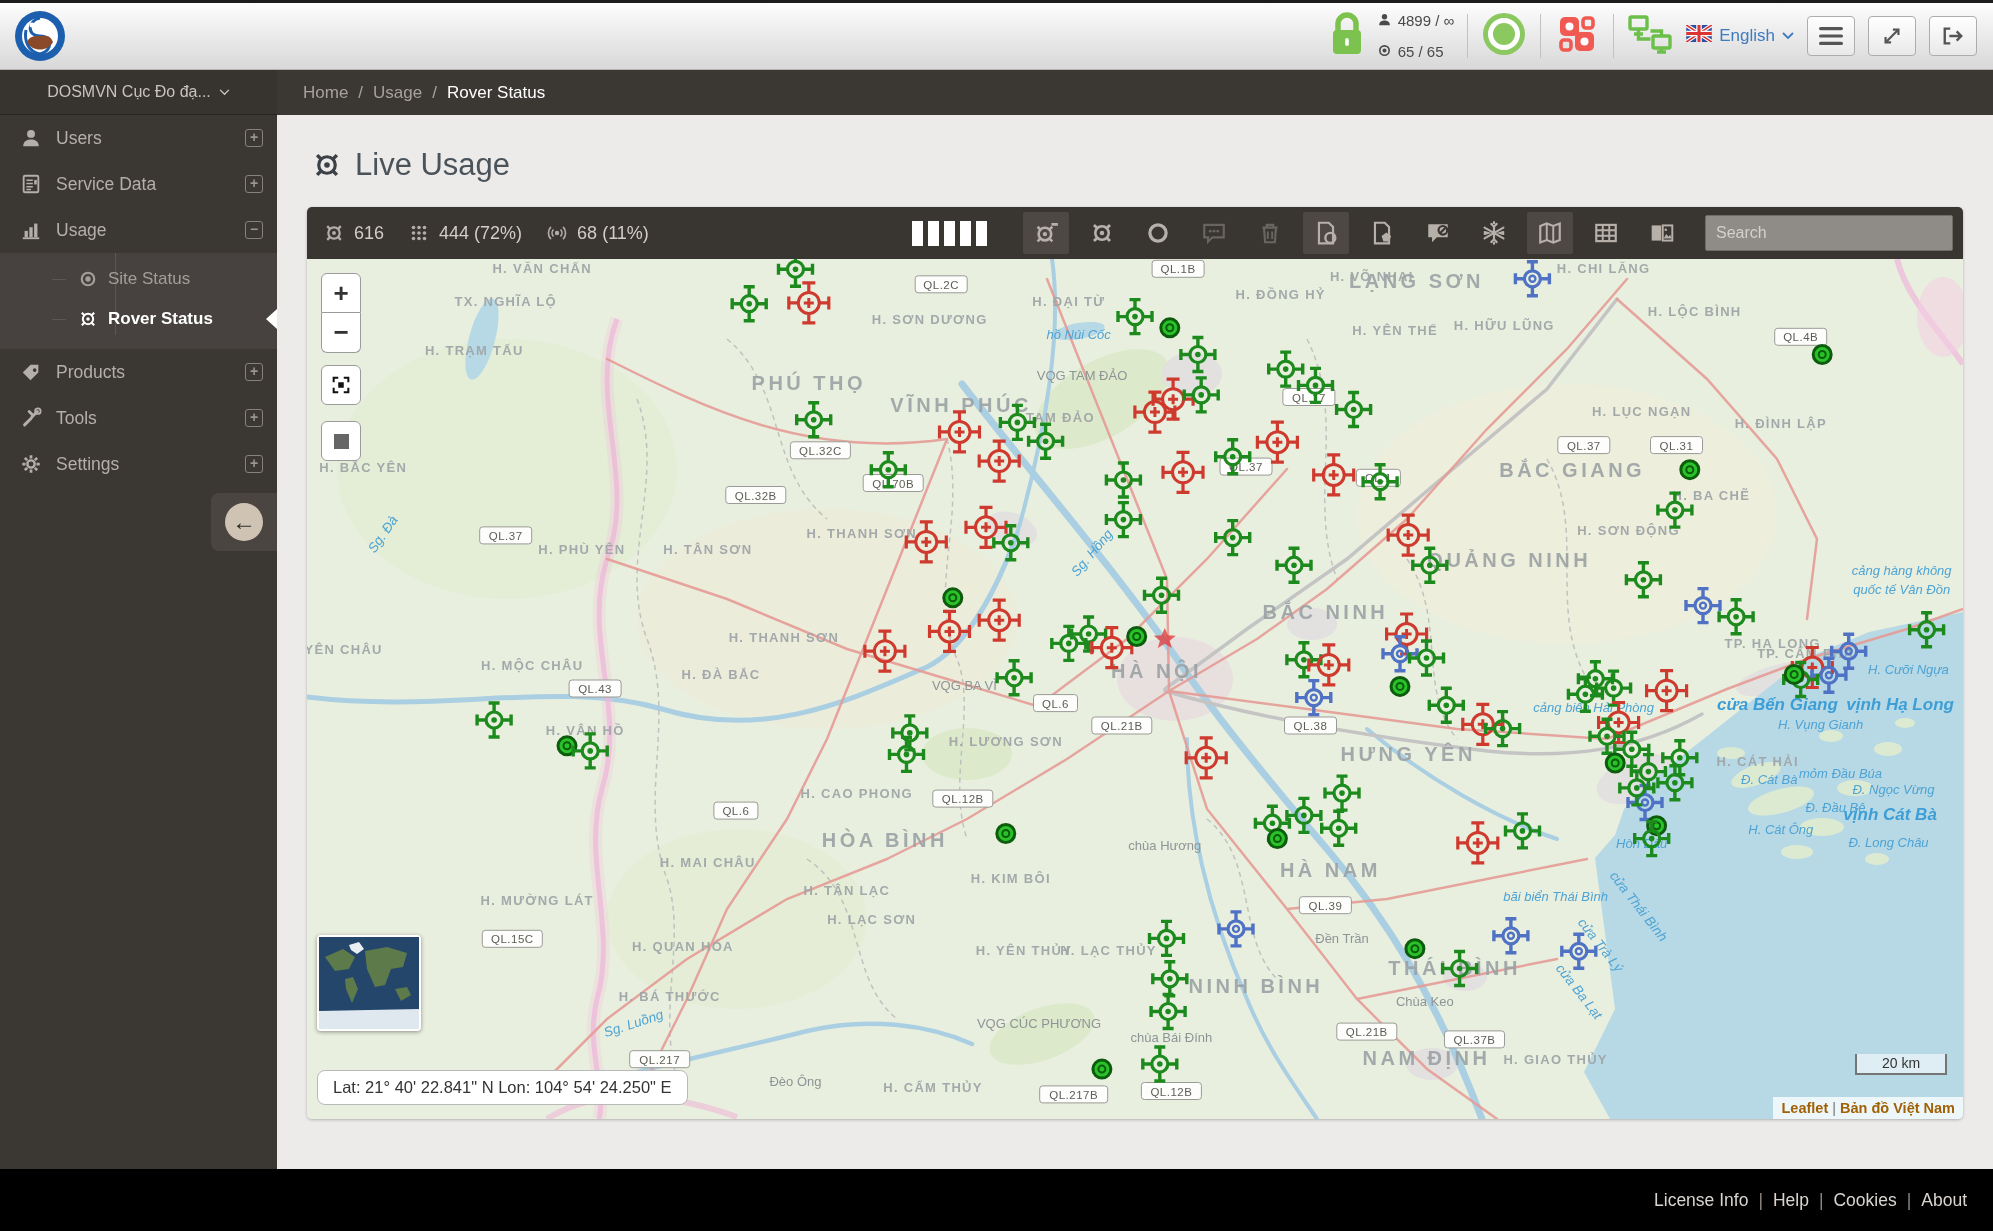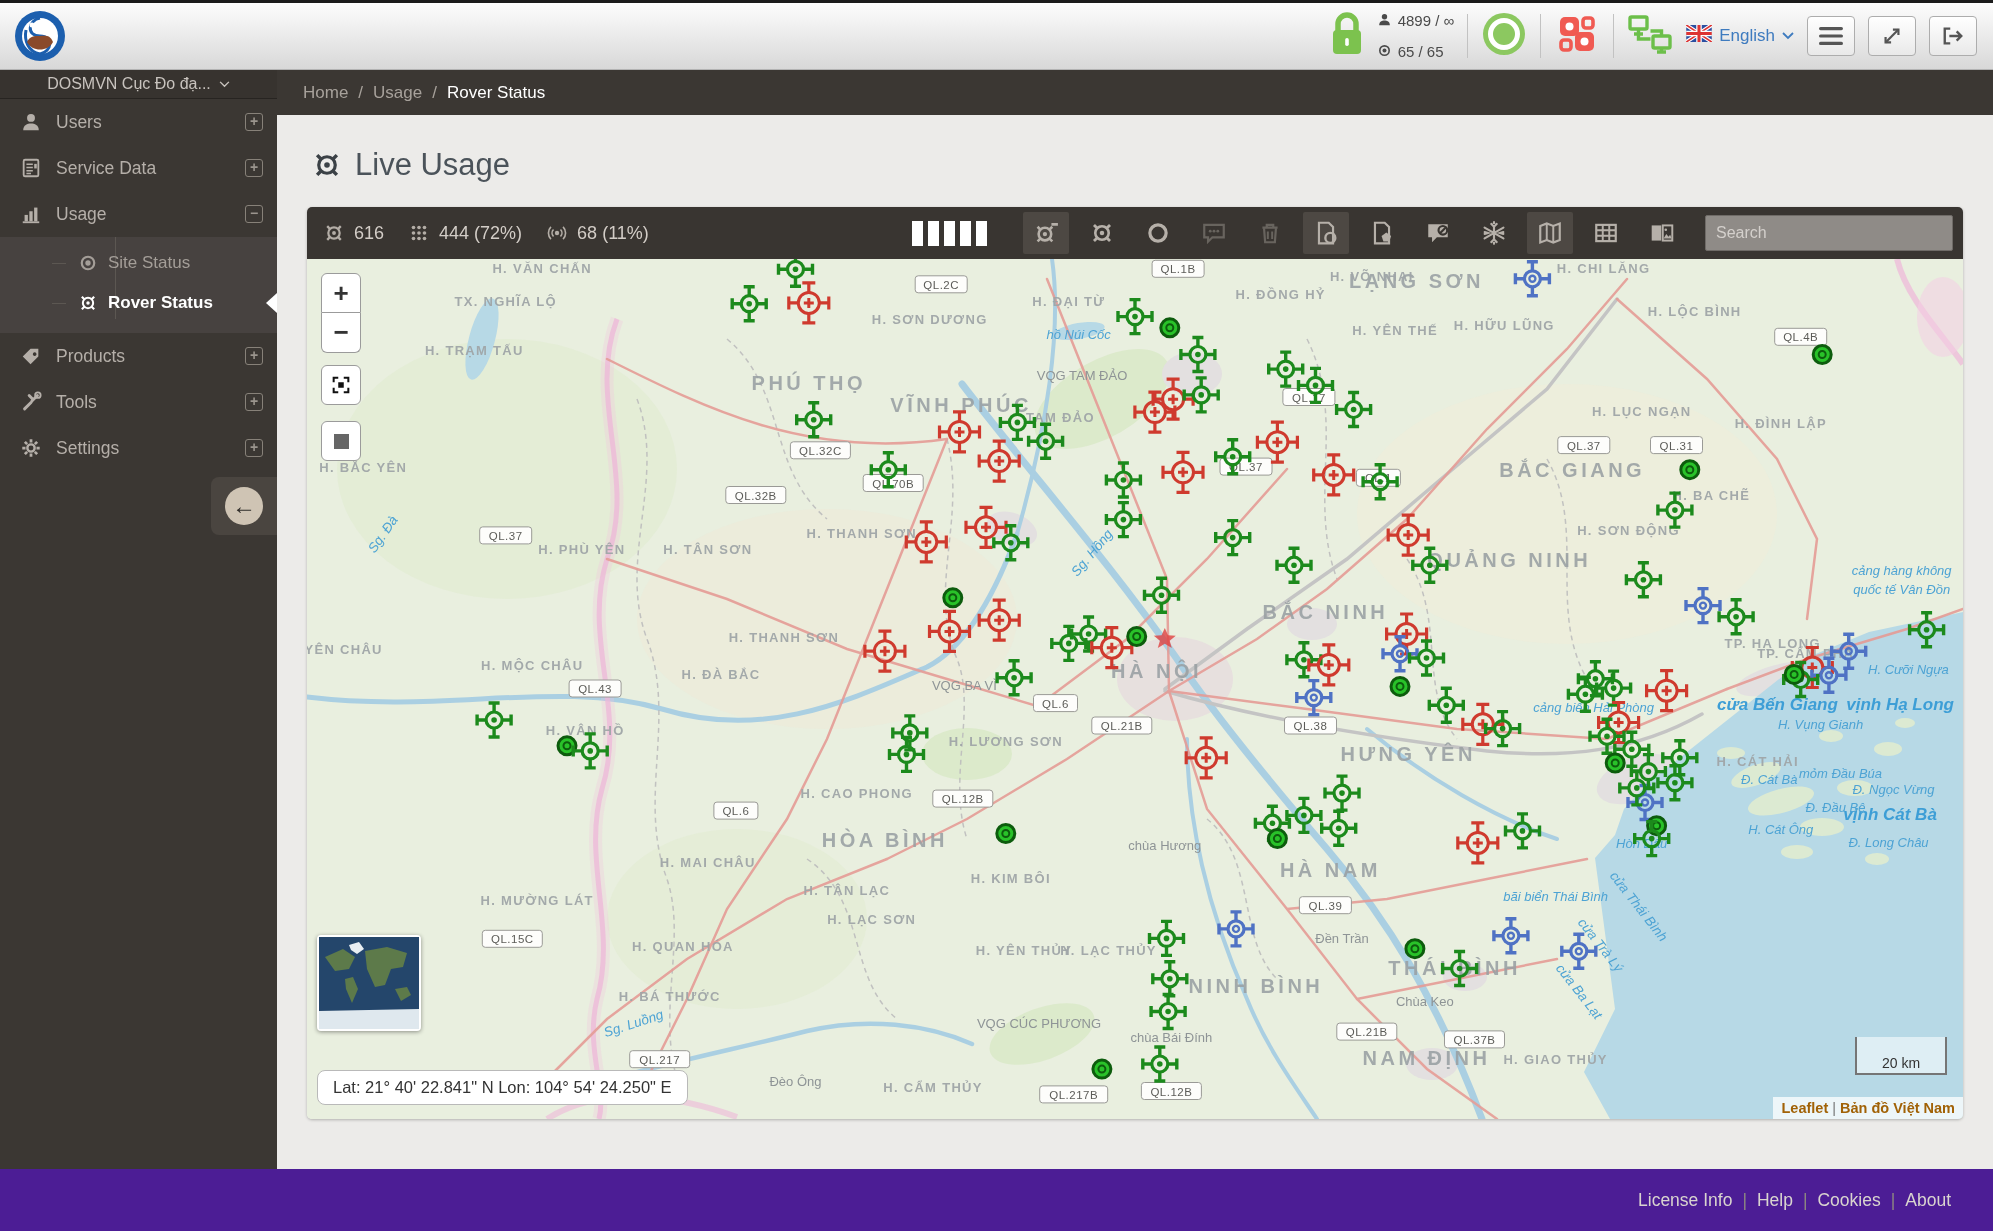--- a/index.html
+++ b/index.html
@@ -13,21 +13,21 @@
   .tb-sep { width:1px; height:44px; background:#c2c2c2; }
   .tb-stats { display:flex; flex-direction:column; justify-content:center; gap:13px; font-size:15px; color:#4a4a4a; }
   .tb-stats .row { display:flex; align-items:center; gap:6px; }
   .tb-btn { width:48px; height:40px; border:1px solid #adadad; border-radius:4px; background:linear-gradient(#ffffff,#e9e9e9);
             display:flex; align-items:center; justify-content:center; color:#555; }
   .lang { display:flex; align-items:center; gap:7px; color:#3e7bbf; font-size:17px; }
 
   
   .shell { display:flex; height:1099px; }
   .sidebar { width:277px; background:#3b3733; flex:none; display:flex; flex-direction:column; position:relative; }
-  .sb-account { height:29px; background:#37332f; border-bottom:1px solid #272421; color:#c8c3be; font-size:16px;
+  .sb-account { height:45px; background:#37332f; border-bottom:1px solid #272421; color:#c8c3be; font-size:16px;
                 display:flex; align-items:center; justify-content:center; gap:8px; flex:none; }
   .sb-item { height:46px; display:flex; align-items:center; padding:0 14px 0 20px; color:#b5afa9; font-size:17.5px; gap:14px; position:relative; cursor:pointer; }
   .sb-item .sbi-ic { width:22px; height:22px; flex:none; display:flex; }
   .sb-item .lbl { flex:1; }
   .expander { width:18px; height:18px; border:1.5px solid #878179; border-radius:3px; color:#9b958e; font-size:14px;
               line-height:14px; text-align:center; font-weight:bold; flex:none; }
   .sb-sub { background:#474240; padding:6px 0 10px 0; position:relative; }
   .sb-sub::before { content:""; position:absolute; left:115px; top:0; bottom:14px; width:1px; background:#5c5752; }
   .sb-subitem { height:40px; display:flex; align-items:center; padding-left:52px; gap:10px; color:#a49e98; font-size:17px; position:relative; cursor:pointer; }
   .sb-subitem .twig { width:14px; height:1px; background:#5c5752; margin-right:2px; }
@@ -83,26 +83,26 @@
           font-size:26px; color:#333; font-weight:bold; cursor:pointer; }
   .zbtn:first-child { border-radius:6px 6px 0 0; }
   .zbtn.last { border-radius:0 0 6px 6px; border-top:none; }
   .sq-btn { margin-top:16px; width:40px; height:40px; background:#fff; border:1px solid #9b9b9b; border-radius:6px;
             display:flex; align-items:center; justify-content:center; cursor:pointer; }
   .minimap { left:10px; bottom:88px; width:104px; height:96px; background:#fff; border:2px solid #fff; border-radius:4px;
              box-shadow:0 1px 4px rgba(0,0,0,.4); cursor:pointer; }
   .coordbox { left:10px; bottom:14px; background:#fff; border:1px solid #b9b9b9; border-radius:8px; padding:7px 15px;
               font-size:16.5px; color:#333; white-space:nowrap; }
   .scalebox { right:16px; bottom:44px; width:92px; text-align:center; font-size:14px; color:#333;
-              border:2px solid #757575; border-top:none; background:rgba(255,255,255,.55); padding:18px 0 2px; }
+              border:2px solid #757575; border-top:none; background:rgba(255,255,255,.55); padding:1px 0 2px; }
   .attrib { right:0; bottom:0; background:rgba(255,255,255,.75); padding:3px 8px; font-size:14.5px; color:#777; }
   .attrib a { color:#a16207; cursor:pointer;font-weight:bold; }
 
   
-  .footer { height:62px; background:#4c1d95; display:flex; align-items:center; justify-content:flex-end; padding-right:42px;
+  .footer { height:62px; background:#000000; display:flex; align-items:center; justify-content:flex-end; padding-right:26px;
             font-size:17.5px; color:#8d8781; gap:10px; }
   .footer .flink { color:#d9d4cf; cursor:pointer; }
 </style>
 </head>
 <body>
 
 <div class="topbar">
   <svg class="logo" viewBox="0 0 52 52">
     <circle cx="26" cy="26" r="25" fill="#1c5fae"></circle>
     <circle cx="26" cy="26" r="18" fill="#ffffff"></circle>

